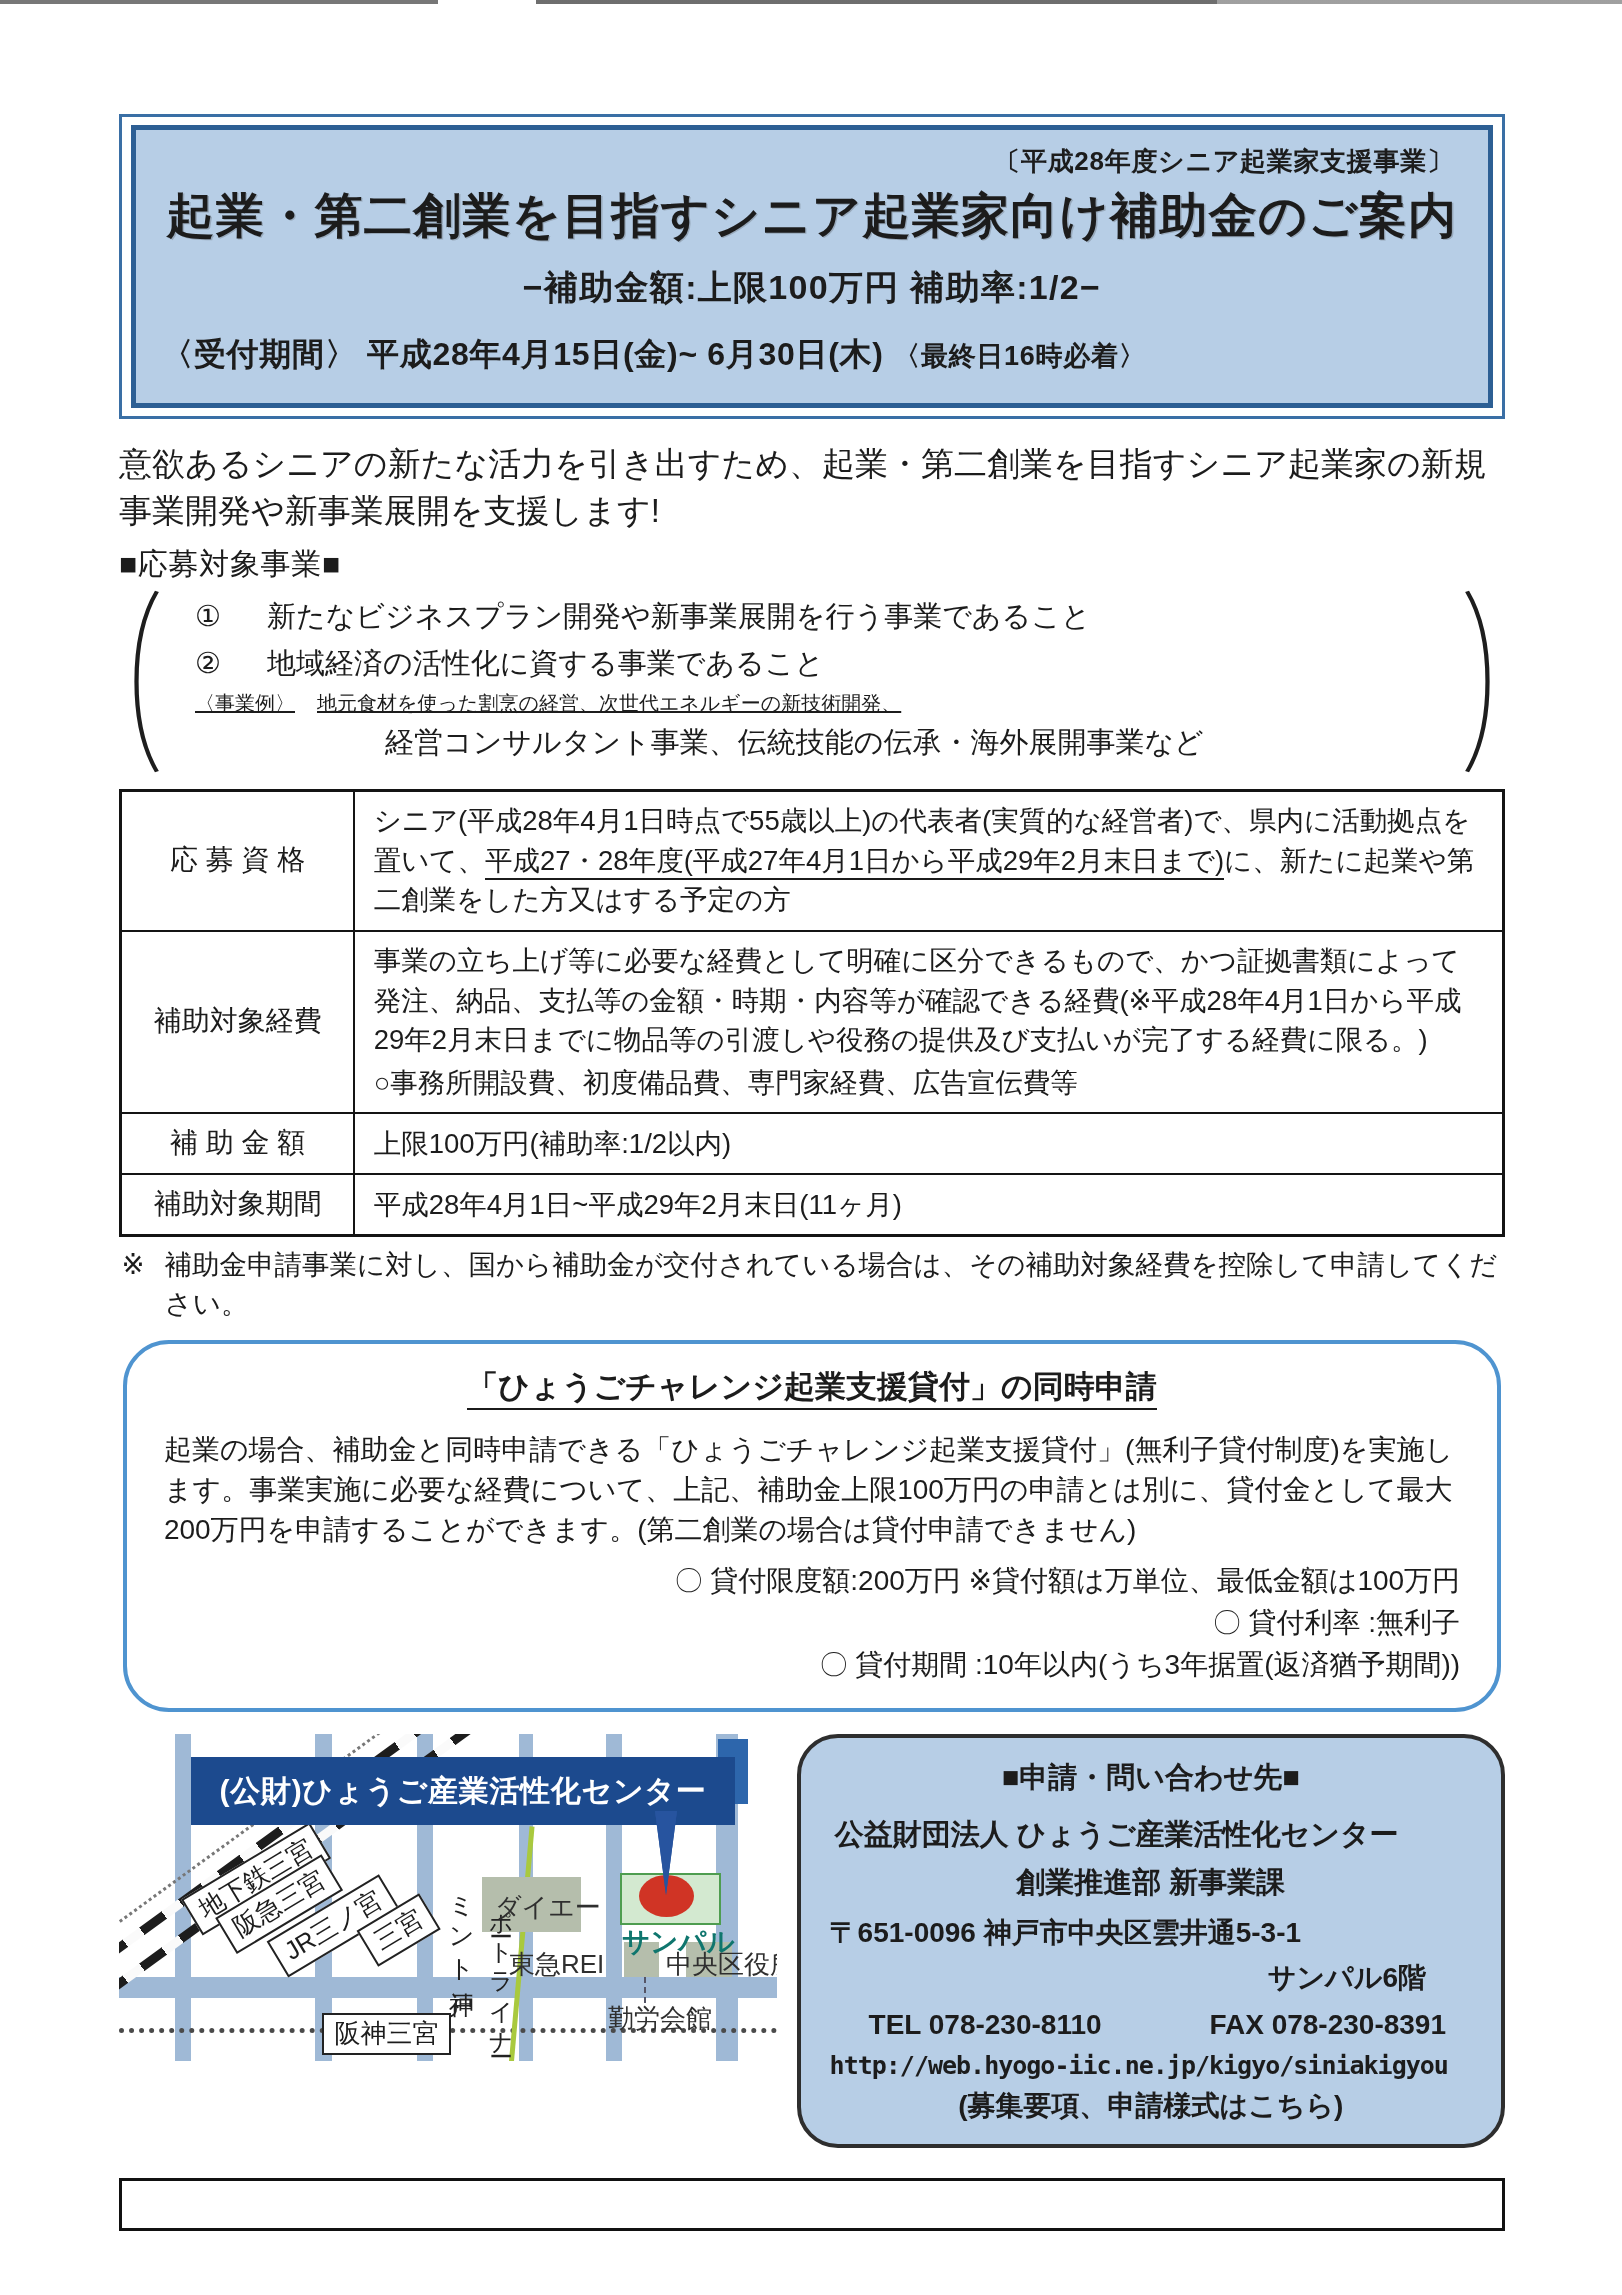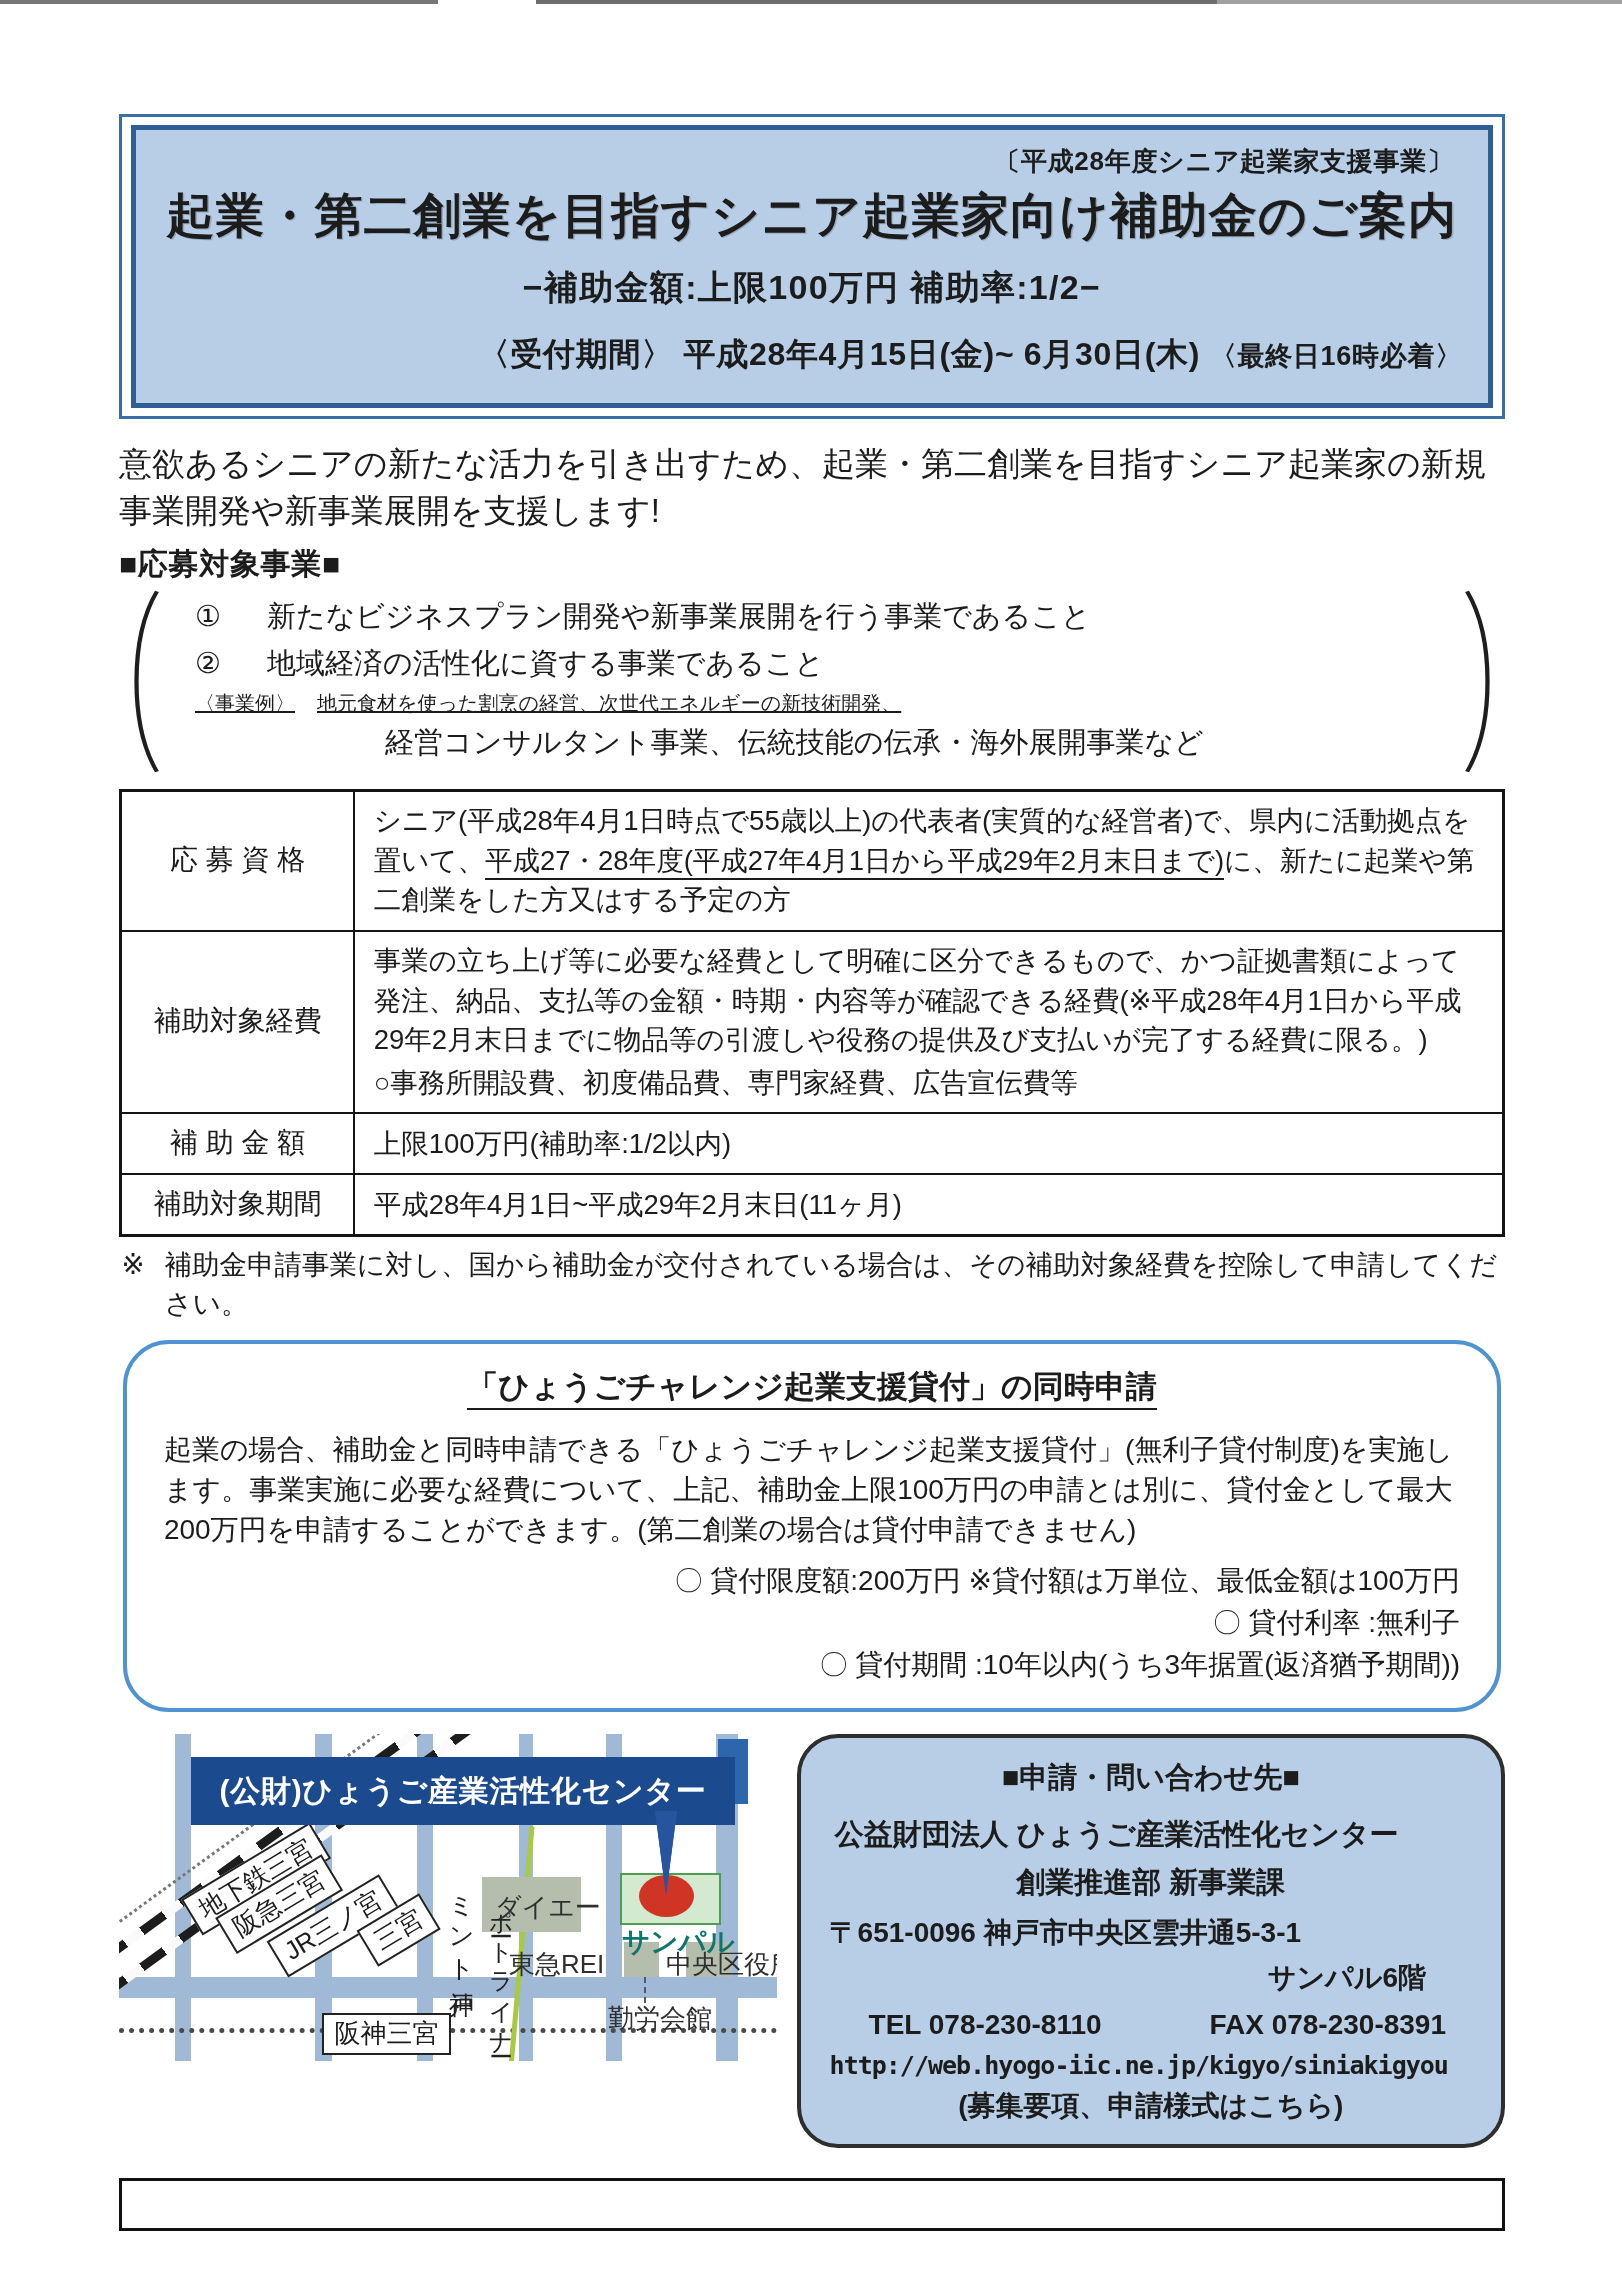--- a/index.html
+++ b/index.html
@@ -9,26 +9,26 @@
         background:linear-gradient(90deg,#555 0 27%,#fff 27% 33%,#4a4a4a 33% 75%,#888 75% 100%);}
   .content{padding:110px 118px 26px 119px;}
 
   
   .hdr-outer{border:3.3px solid #3a6fa5;padding:7.9px 9.2px;background:#fff;}
   .hdr-inner{border:5.9px solid #2d5f94;background:#b7cee6;padding:14.4px 25px 26px 25px;}
   .hdr-tag{text-align:right;font-size:26px;font-weight:bold;letter-spacing:0.7px;padding-right:9.2px;}
   .hdr-title{text-align:center;font-size:48px;font-weight:bold;letter-spacing:1.3px;margin-top:5.2px;
              text-shadow:1.3px 1.3px 0 rgba(60,60,60,.25);}
   .hdr-sub{text-align:center;font-size:34px;font-weight:bold;margin-top:17px;letter-spacing:1.3px;}
-  .hdr-period{text-align:right;font-size:32px;font-weight:bold;margin-top:22px;letter-spacing:0.7px;}
+  .hdr-period{text-align:left;font-size:32px;font-weight:bold;margin-top:22px;letter-spacing:0.7px;}
   .hdr-period-note{font-size:27px;}
 
   
   .intro{font-size:33px;line-height:1.42;margin:22px 0 9.2px 0;}
-  .sec-heading{font-size:30px;font-weight:bold;margin:6.5px 0 1.3px 0;letter-spacing:0.7px;}
+  .sec-heading{font-size:30px;font-weight:normal;margin:6.5px 0 1.3px 0;letter-spacing:0.7px;}
 
   
   .bracket-block{position:relative;padding:6.5px 65px 10.5px 76px;margin:1.3px 0 11.8px 0;}
   .br{position:absolute;top:2.6px;height:calc(100% - 5.2px);width:34px;}
   .br-l{left:9.2px;}
   .br-r{right:9.2px;transform:scaleX(-1);}
   .bb-line{font-size:29px;line-height:1.62;}
   .bb-num{display:inline-block;min-width:72px;}
   .bb-ex{font-size:20px;line-height:1.62;display:flex;gap:22px;text-decoration:underline;}
   .bb-ex2{font-size:29px;line-height:1.62;margin-left:190px;}

